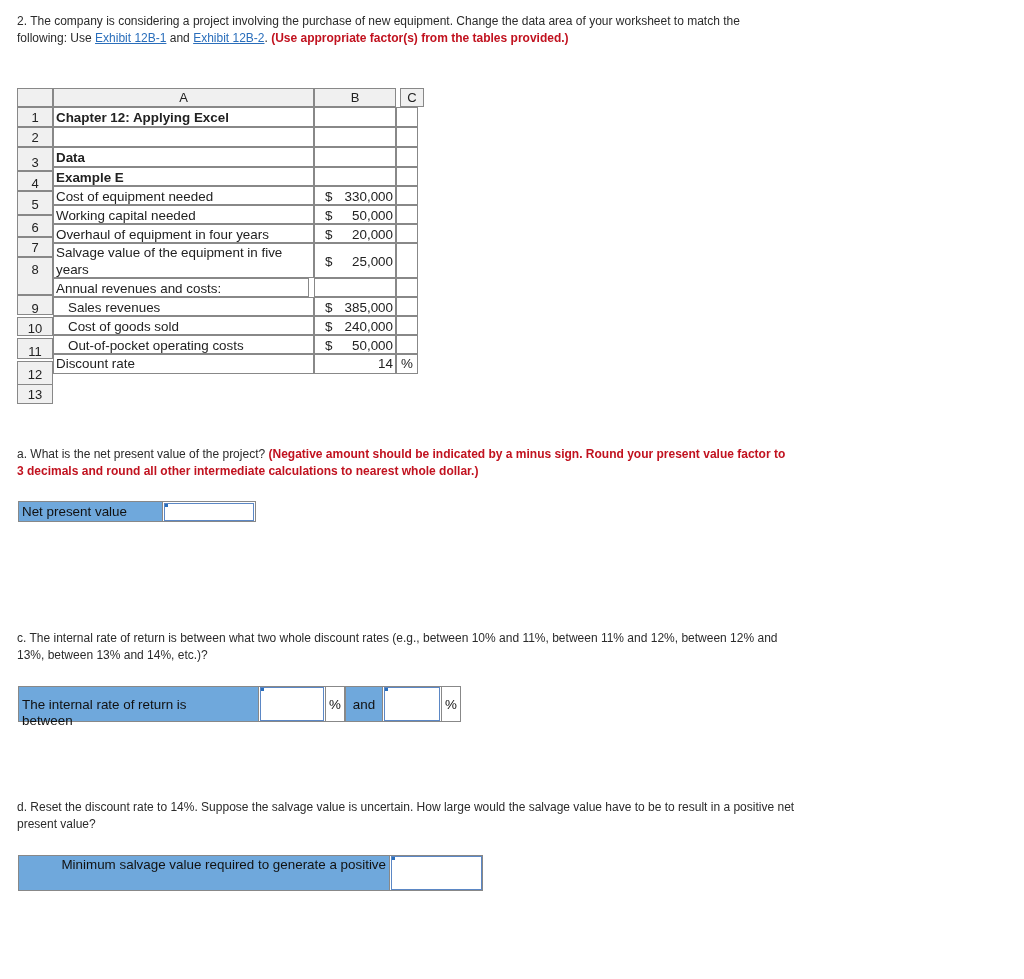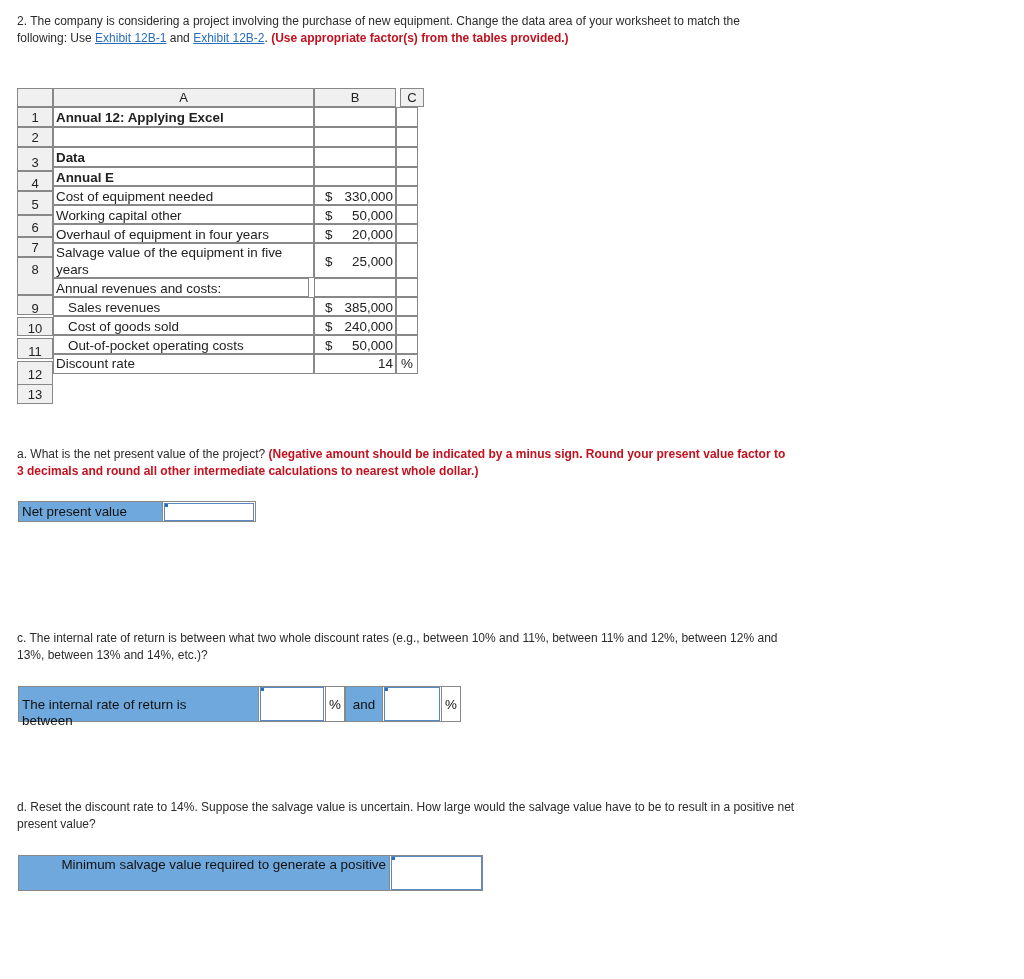--- a/index.html
+++ b/index.html
@@ -50,44 +50,44 @@
   <div class="rn" style="left:0;top:103px;width:36px;height:24px;line-height:26px;">5</div>
   <div class="rn" style="left:0;top:127px;width:36px;height:22px;line-height:24px;">6</div>
   <div class="rn" style="left:0;top:149px;width:36px;height:20px;line-height:20px;">7</div>
   <div class="rn" style="left:0;top:169px;width:36px;height:38px;line-height:24px;">8</div>
   <div class="rn" style="left:0;top:207px;width:36px;height:20px;line-height:26px;">9</div>
   <div class="rn" style="left:0;top:229px;width:36px;height:19px;line-height:22px;">10</div>
   <div class="rn" style="left:0;top:250px;width:36px;height:21px;line-height:26px;">11</div>
   <div class="rn" style="left:0;top:273px;width:36px;height:31px;line-height:26px;">12</div>
   <div class="rn" style="left:0;top:296px;width:36px;height:20px;line-height:20px;">13</div>
 
-  <div class="cell purple" style="left:36px;top:19px;width:261px;height:20px;line-height:20px;">Annual 12: Applying Excel</div>
+  <div class="cell purple" style="left:36px;top:19px;width:261px;height:20px;line-height:20px;">Chapter 12: Applying Excel</div>
   <div class="cell" style="left:297px;top:19px;width:82px;height:20px;"></div>
   <div class="cell" style="left:379px;top:19px;width:22px;height:20px;"></div>
 
   <div class="cell" style="left:36px;top:39px;width:261px;height:20px;"></div>
   <div class="cell" style="left:297px;top:39px;width:82px;height:20px;"></div>
   <div class="cell" style="left:379px;top:39px;width:22px;height:20px;"></div>
 
   <div class="cell bold" style="left:36px;top:59px;width:261px;height:20px;line-height:20px;">Data</div>
   <div class="cell" style="left:297px;top:59px;width:82px;height:20px;"></div>
   <div class="cell" style="left:379px;top:59px;width:22px;height:20px;"></div>
 
-  <div class="cell bold" style="left:36px;top:79px;width:261px;height:19px;line-height:19px;">Annual E</div>
+  <div class="cell bold" style="left:36px;top:79px;width:261px;height:19px;line-height:19px;">Example E</div>
   <div class="cell" style="left:297px;top:79px;width:82px;height:19px;"></div>
   <div class="cell" style="left:379px;top:79px;width:22px;height:19px;"></div>
 
   <div class="cell" style="left:36px;top:98px;width:261px;height:19px;line-height:19px;">Cost of equipment needed</div>
   <div class="cell dollar" style="left:297px;top:98px;width:82px;height:19px;line-height:19px;">
       <span class="sign">$</span>
       <span class="val" style="right:2px;">330,000</span>
     </div>
   <div class="cell" style="left:379px;top:98px;width:22px;height:19px;"></div>
 
-  <div class="cell" style="left:36px;top:117px;width:261px;height:19px;line-height:19px;">Working capital other</div>
+  <div class="cell" style="left:36px;top:117px;width:261px;height:19px;line-height:19px;">Working capital needed</div>
   <div class="cell dollar" style="left:297px;top:117px;width:82px;height:19px;line-height:19px;">
       <span class="sign">$</span>
       <span class="val">50,000</span>
     </div>
   <div class="cell" style="left:379px;top:117px;width:22px;height:19px;"></div>
 
   <div class="cell" style="left:36px;top:136px;width:261px;height:19px;line-height:19px;">Overhaul of equipment in four years</div>
   <div class="cell dollar" style="left:297px;top:136px;width:82px;height:19px;line-height:19px;">
       <span class="sign">$</span>
       <span class="val">20,000</span>

